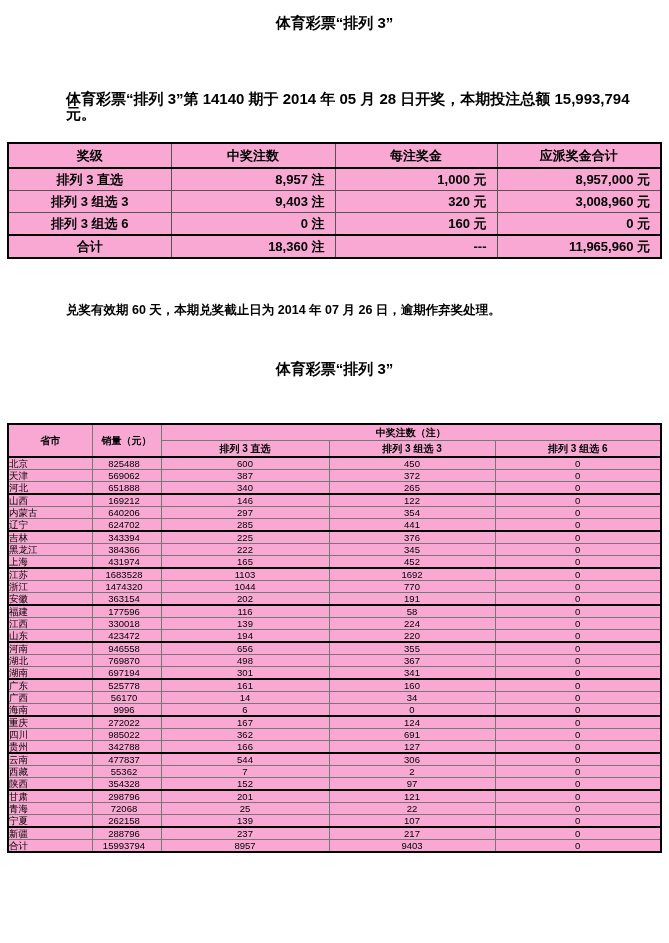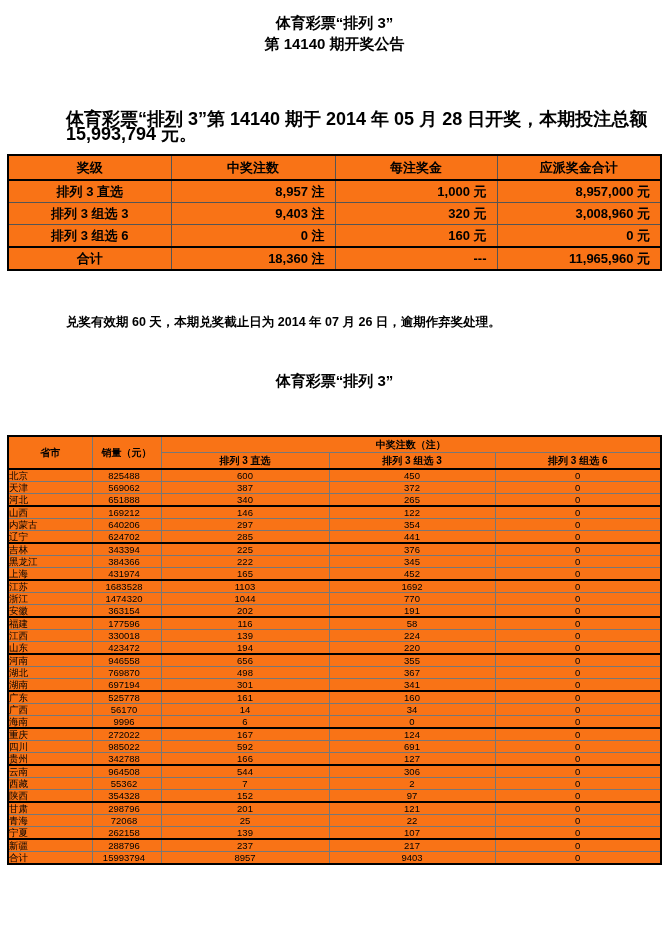--- a/index.html
+++ b/index.html
@@ -6,27 +6,27 @@
   body{
     width:669px;height:943px;
     font-family:"Liberation Sans","DejaVu Sans",sans-serif;
     color:#000;
   }
   .page{position:relative;width:669px;height:943px;overflow:hidden;background:#fff;}
 
   .doc-title{padding-top:12px;text-align:center;font-weight:bold;font-size:15px;line-height:21px;}
   .doc-title div{white-space:nowrap;}
 
-  .intro{margin:58px 8px 0 66px;font-size:18px;font-weight:600;line-height:15px;}
+  .intro{margin:58px 8px 0 66px;font-size:15px;font-weight:600;line-height:15px;}
   .result-line{margin:18px 0 0 85px;font-size:13px;font-weight:600;}
   .result-nums{margin-left:16px;letter-spacing:11px;font-weight:700;}
 
   .tbl1-title{margin-top:26px;text-align:center;font-size:13px;font-weight:700;}
 
-  table{border-collapse:collapse;margin:12px auto 0 auto;width:653px;table-layout:fixed;background:#f97316;}
+  table{border-collapse:collapse;margin:21px auto 0 auto;width:653px;table-layout:fixed;background:#f9a8d4;}
   .prize{border:2px solid #000;}
   .prize th,.prize td{border:1px solid #555;overflow:hidden;white-space:nowrap;}
   .prize th{height:21px;font-size:13px;font-weight:700;border-bottom:2px solid #000;}
   .prize td{height:19px;font-size:13px;font-weight:600;}
   .prize td.cat{text-align:center;}
   .prize td.num{text-align:right;padding-right:10px;}
   .prize tbody tr:last-child td{border-top:2px solid #000;}
 
   .notice{margin:44px 8px 0 66px;font-size:12.5px;font-weight:600;line-height:15px;}
 
@@ -42,21 +42,20 @@
   .sales td.count{text-align:center;}
   .sales tbody tr:nth-of-type(3n+1) td{border-top:2px solid #000;}
 </style>
 </head>
 <body>
 
 <div class="page">
 
   <div class="doc-title">
     <div>体育彩票“排列 3”</div>
-    <div>第 14140 期开奖公告</div>
   </div>
 
   <p class="intro">体育彩票“排列 3”第 14140 期于 2014 年 05 月 28 日开奖，本期投注总额 15,993,794 元。</p>
 
 
 
   <table class="prize">
     <colgroup>
         <col style="width:163px">
         <col style="width:164px">
@@ -276,34 +275,34 @@
         <tr>
     <td class="province">重庆</td>
     <td class="sales-num">272022</td>
     <td class="count">167</td>
     <td class="count">124</td>
     <td class="count">0</td>
   </tr>
         <tr>
     <td class="province">四川</td>
     <td class="sales-num">985022</td>
-    <td class="count">592</td>
+    <td class="count">362</td>
     <td class="count">691</td>
     <td class="count">0</td>
   </tr>
         <tr>
     <td class="province">贵州</td>
     <td class="sales-num">342788</td>
     <td class="count">166</td>
     <td class="count">127</td>
     <td class="count">0</td>
   </tr>
         <tr>
     <td class="province">云南</td>
-    <td class="sales-num">964508</td>
+    <td class="sales-num">477837</td>
     <td class="count">544</td>
     <td class="count">306</td>
     <td class="count">0</td>
   </tr>
         <tr>
     <td class="province">西藏</td>
     <td class="sales-num">55362</td>
     <td class="count">7</td>
     <td class="count">2</td>
     <td class="count">0</td>

